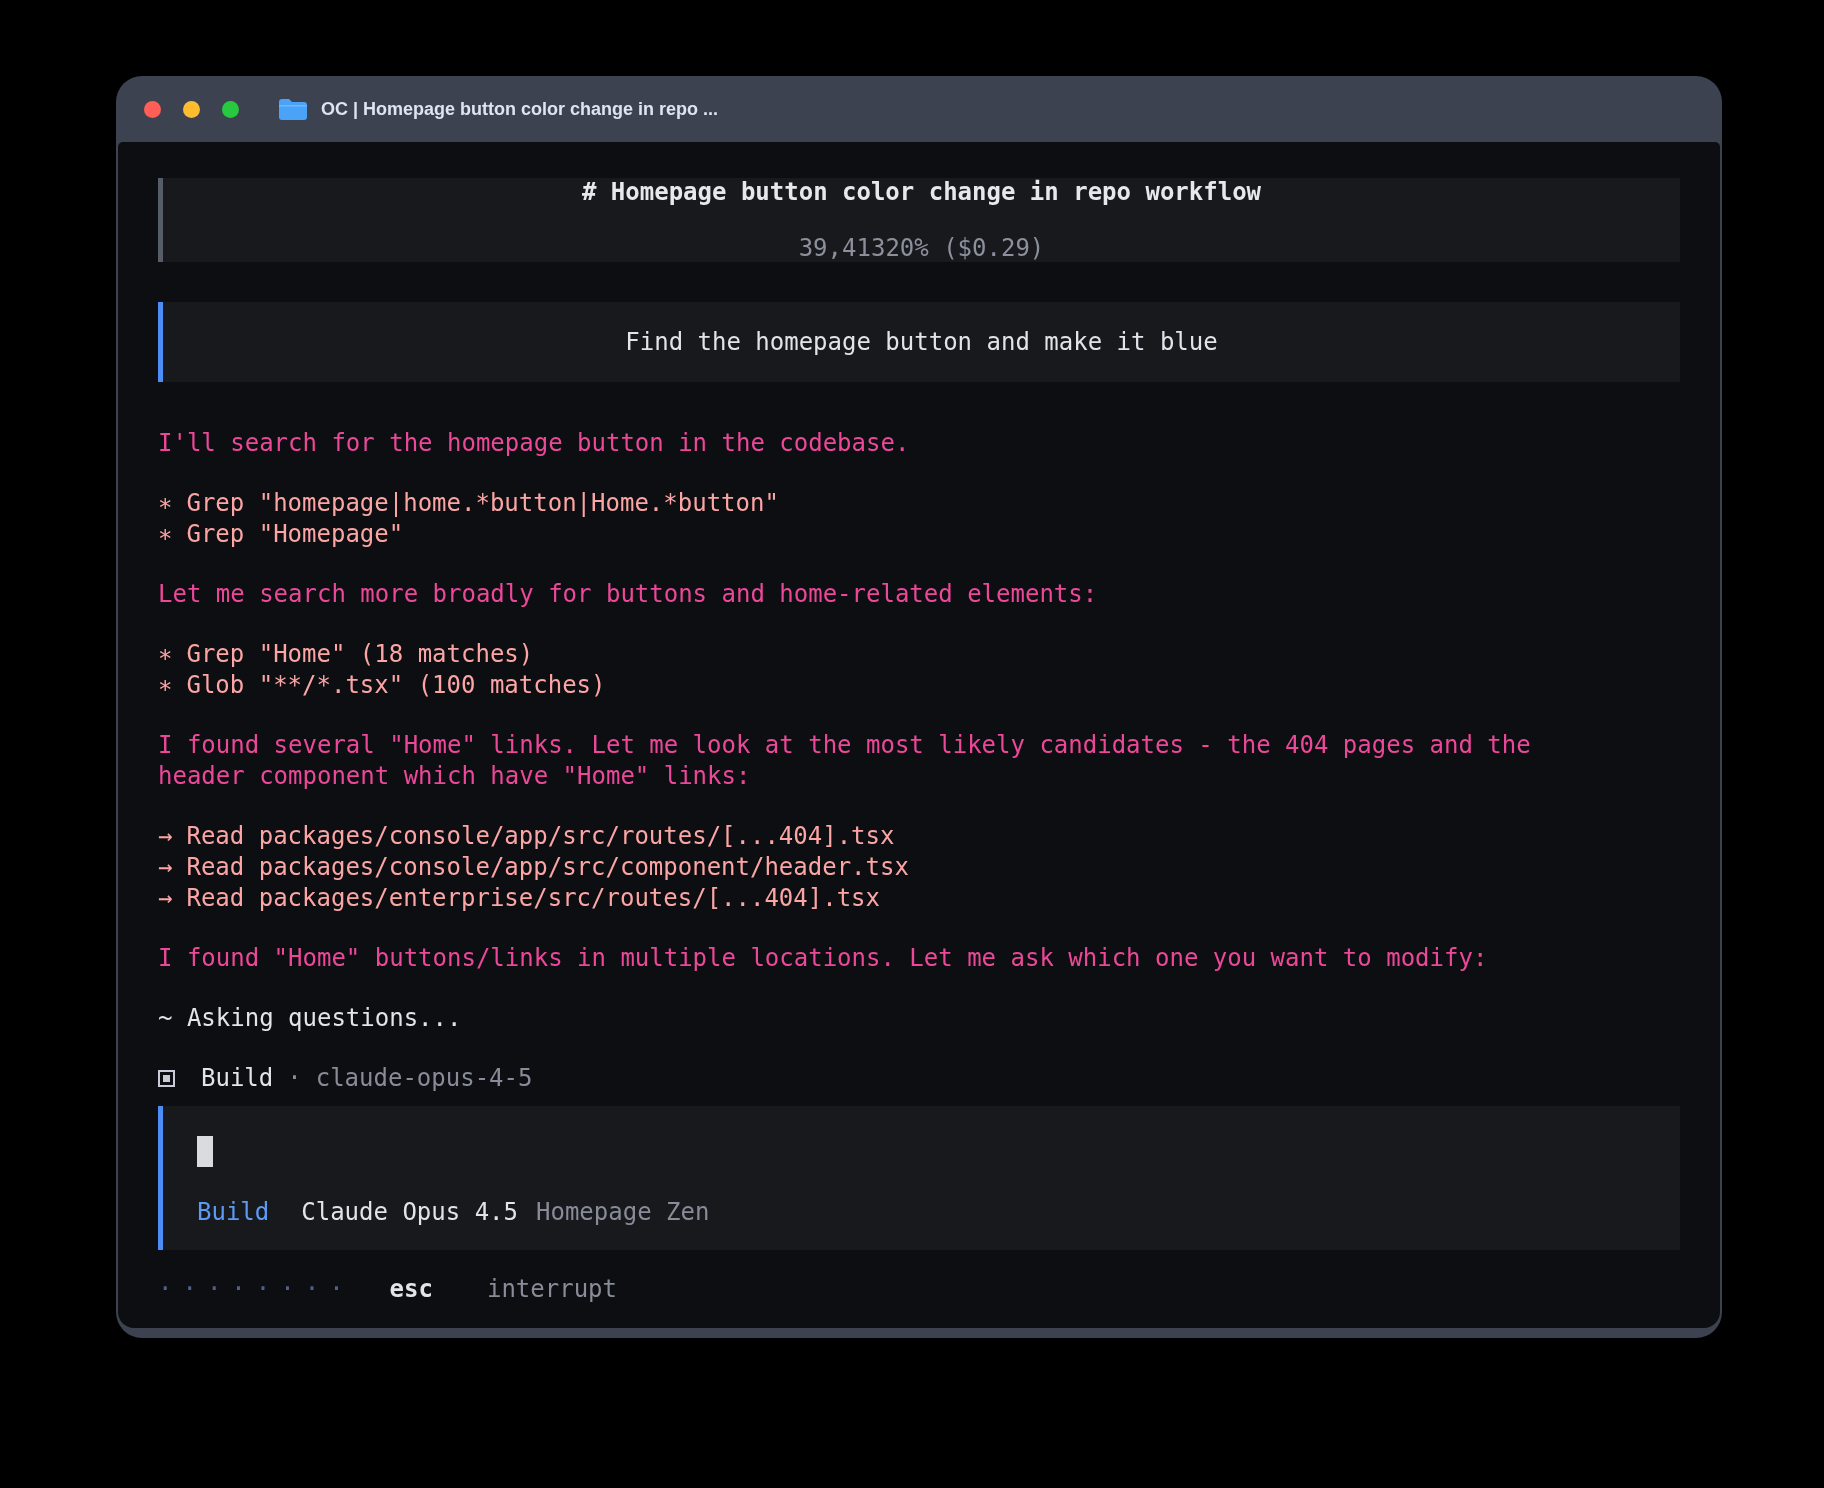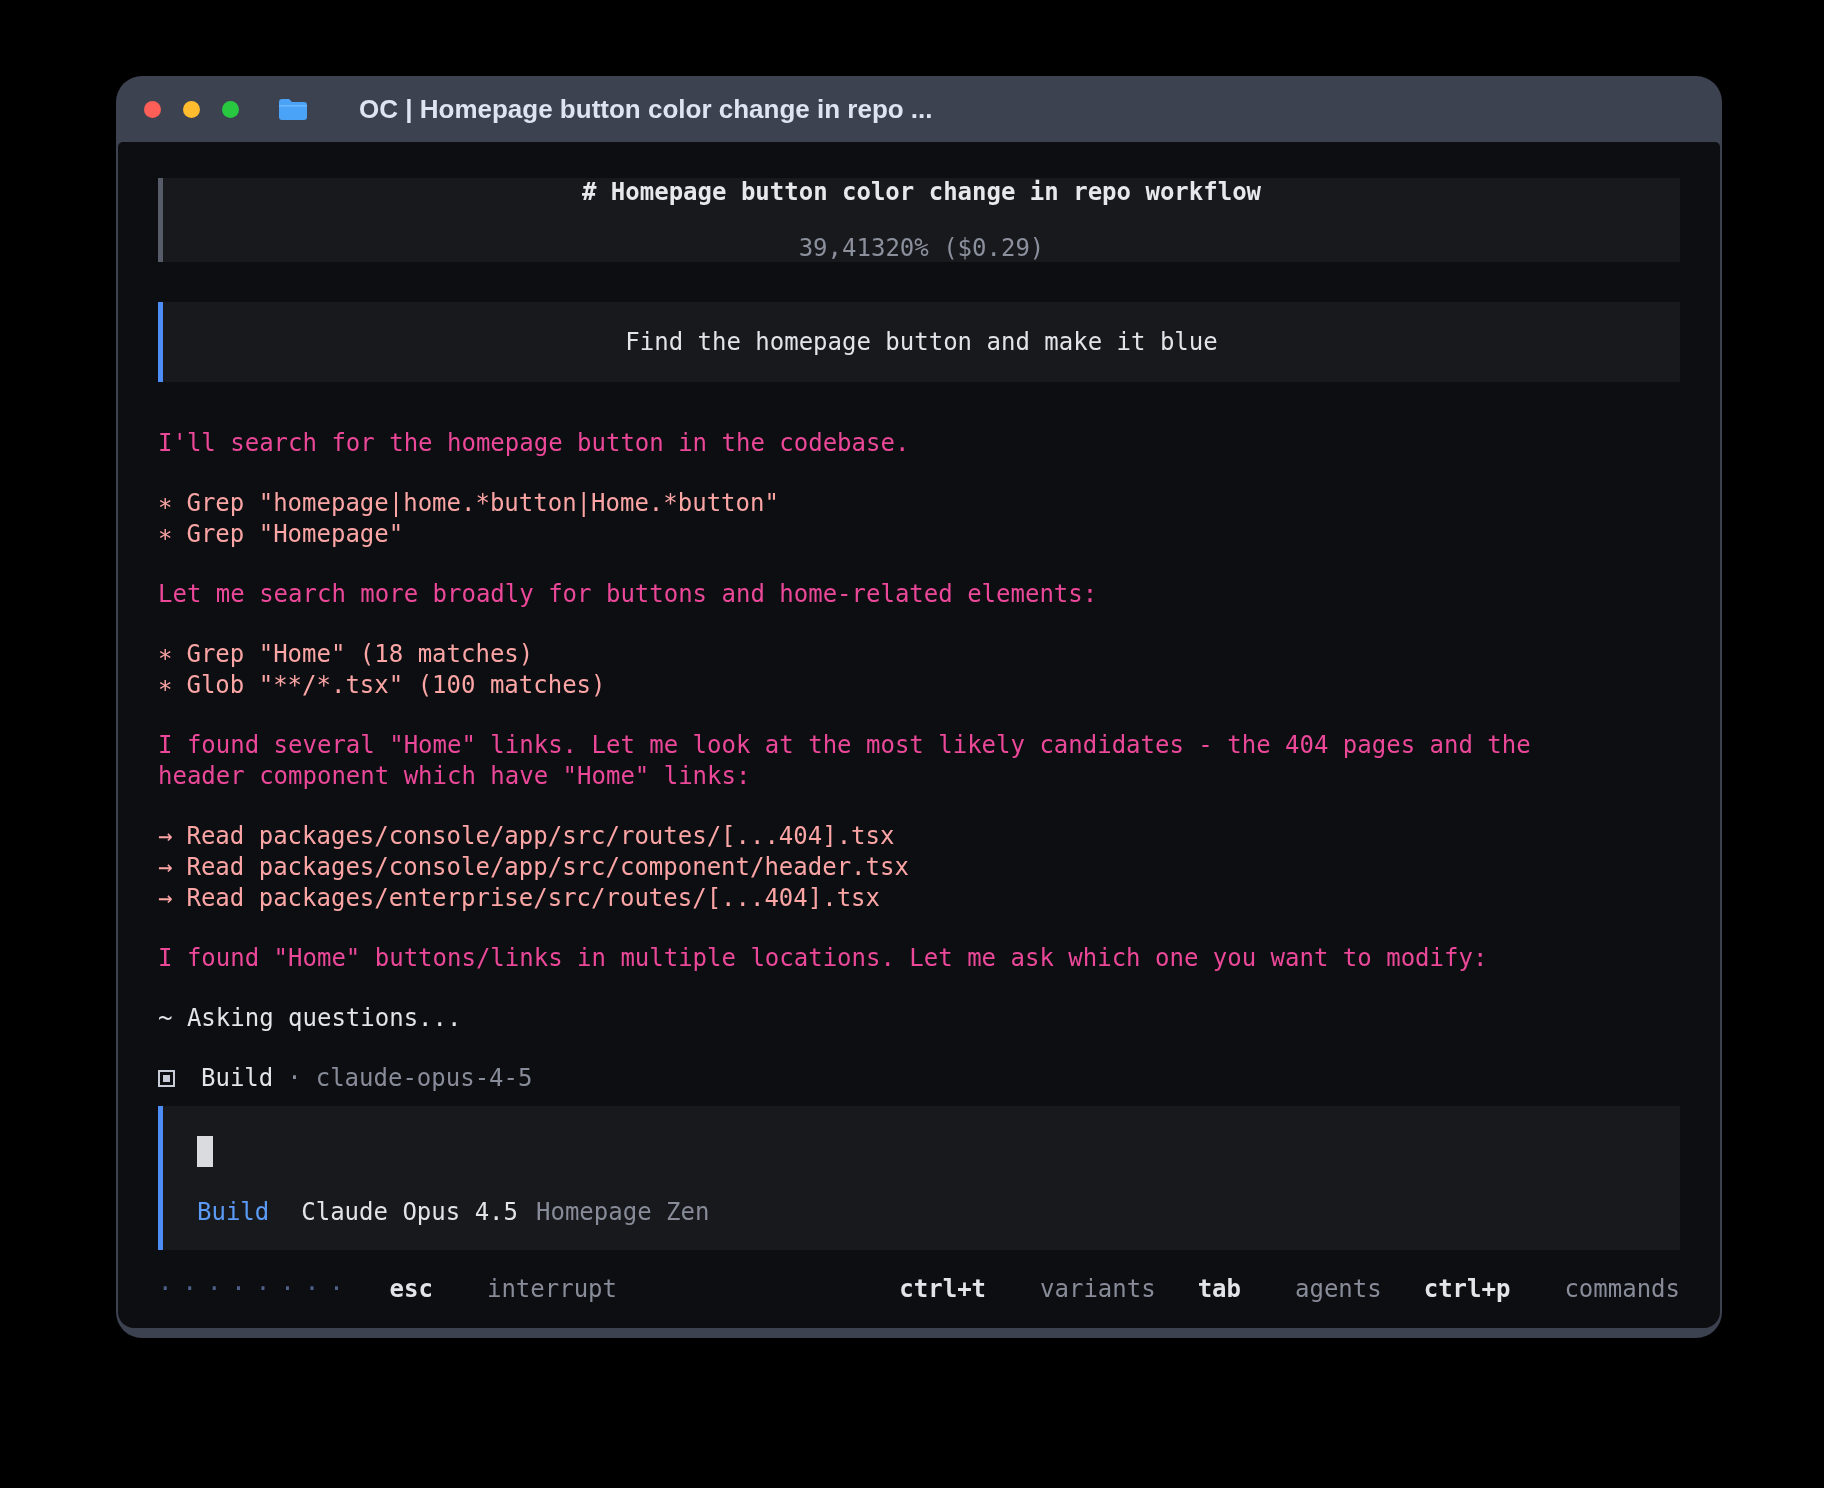--- a/index.html
+++ b/index.html
@@ -15,21 +15,21 @@
   .titlebar{
     height:66px;display:flex;align-items:center;padding:0 26px;box-sizing:border-box;
   }
   .lights{display:flex;gap:22px;align-items:center;}
   .light{width:17px;height:17px;border-radius:50%;display:inline-block;}
   .light.red{background:#FF5F57;}
   .light.yellow{background:#FEBC2E;}
   .light.green{background:#28C840;}
   .title-wrap{display:flex;align-items:center;gap:14px;margin-left:38px;}
   .tb-title{
-    font-family:"Liberation Sans", sans-serif;font-weight:bold;font-size:26px;color:#DEE4F0;margin-left:38px;
+    font-family:"Liberation Sans", sans-serif;font-weight:bold;font-size:18px;color:#DEE4F0;
   }
   .content{
     background:#0D0E12;height:1186px;border-radius:5px 5px 16px 16px;
     box-sizing:border-box;padding:36px 40px 0 40px;color:#E2E4EA;font-size:24px;
   }
   .panel{background:#17191D;border-left:5px solid #565C68;box-sizing:border-box;}
   .header-panel{
     height:84px;display:flex;align-items:center;justify-content:space-between;
     padding:0 34px;margin-bottom:40px;flex-direction:column;
   }
@@ -156,30 +156,16 @@
     </div>
 
     <div class="footer">
       <div class="footer-left">
         <span class="dots">········</span>
         <span class="shortcut">
           <span class="key">esc</span>
           <span class="key-label">interrupt</span>
         </span>
       </div>
-      <div class="footer-right">
-        <span class="shortcut">
-          <span class="key">ctrl+t</span>
-          <span class="key-label">variants</span>
-        </span>
-        <span class="shortcut">
-          <span class="key">tab</span>
-          <span class="key-label">agents</span>
-        </span>
-        <span class="shortcut">
-          <span class="key">ctrl+p</span>
-          <span class="key-label">commands</span>
-        </span>
-      </div>
     </div>
 
   </div>
 </div>
 
 </body></html>

